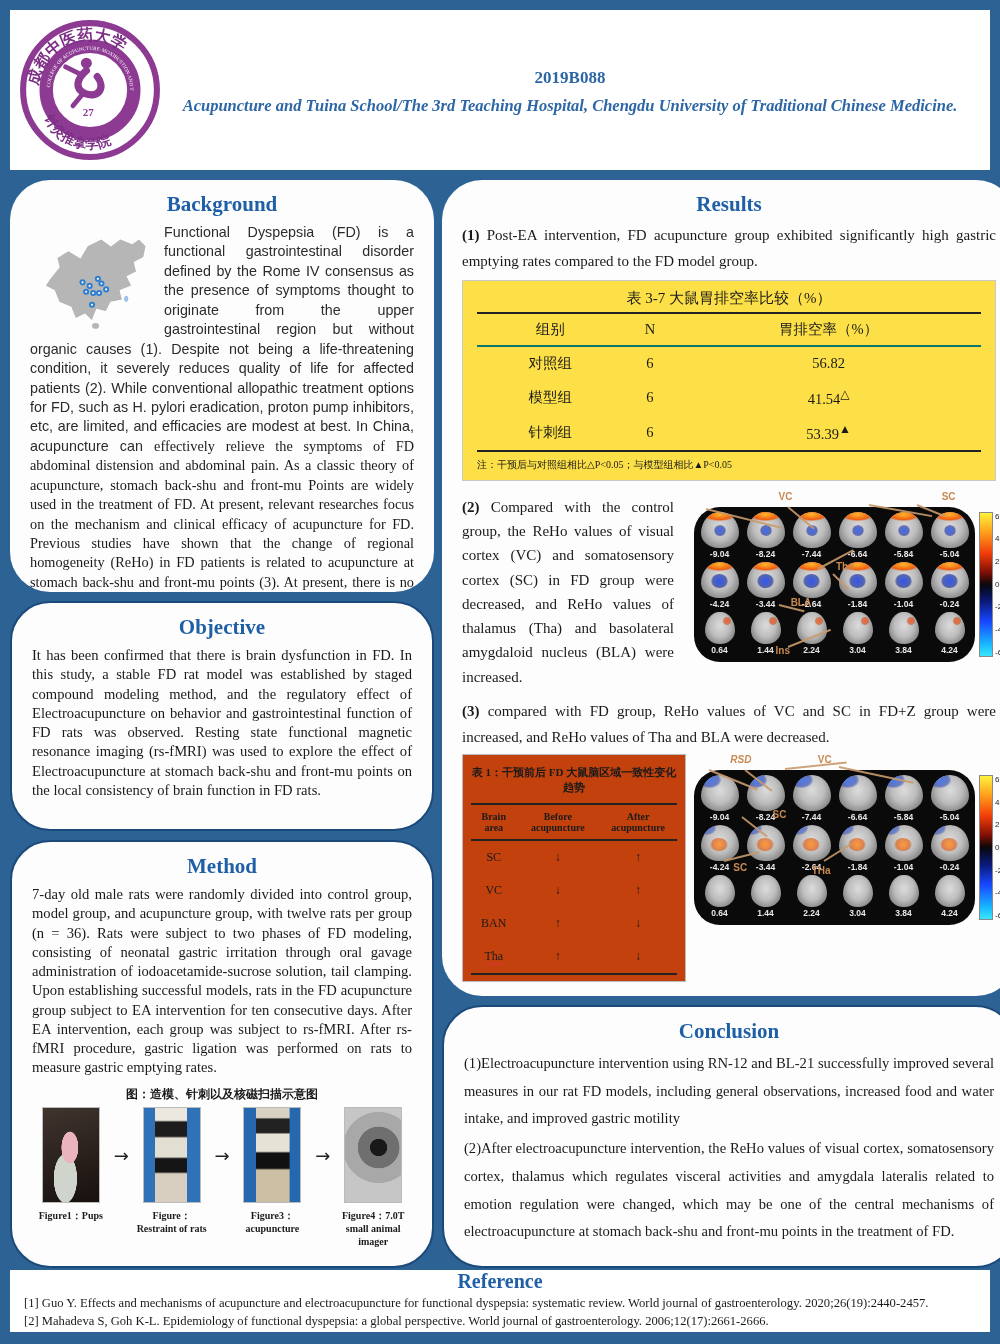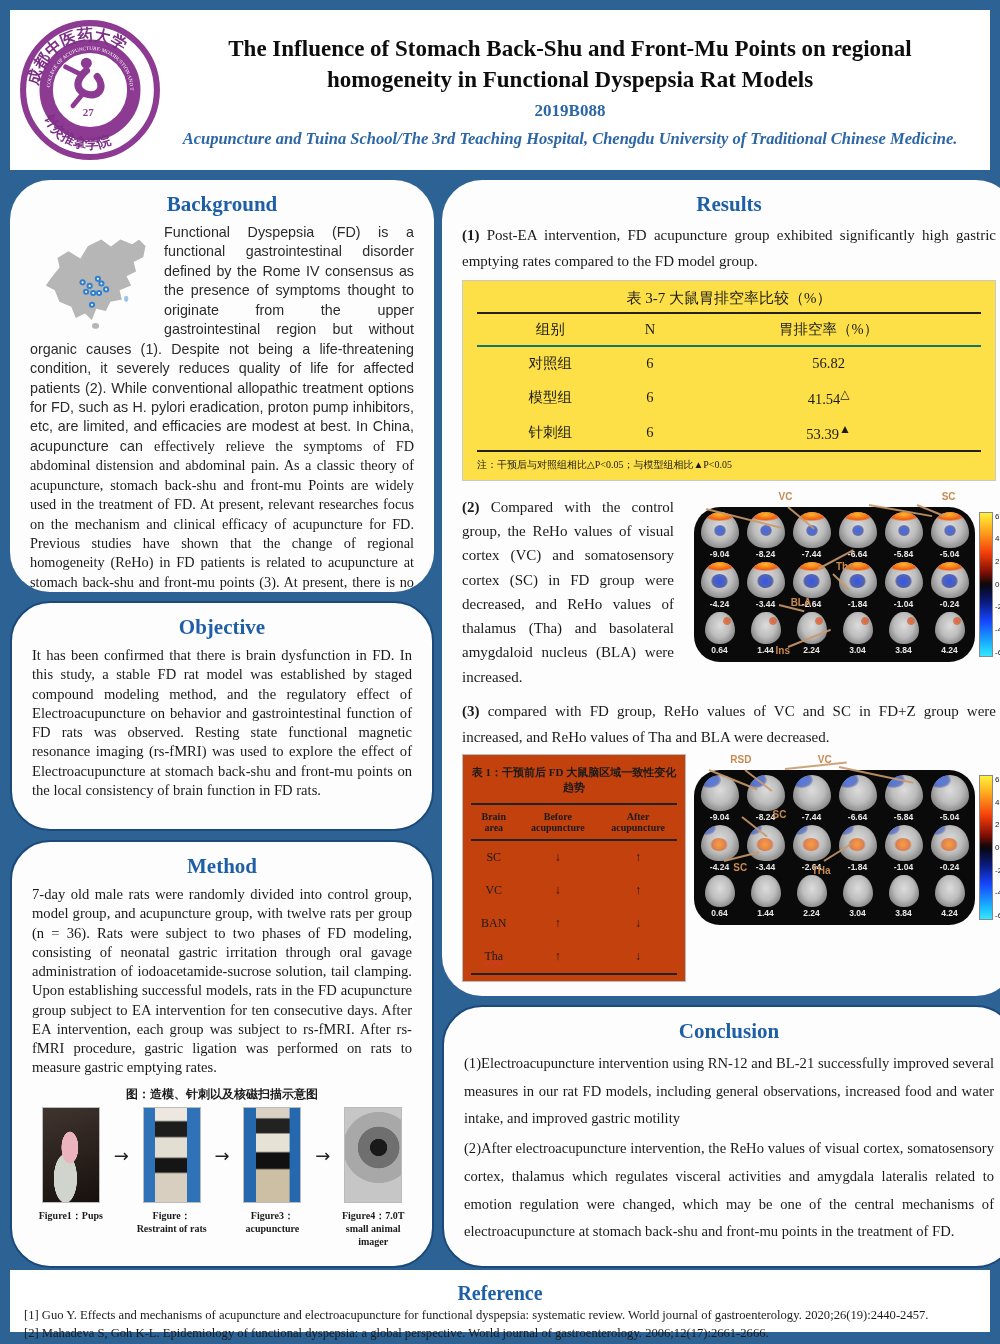--- a/index.html
+++ b/index.html
@@ -103,21 +103,21 @@
   .cbar{width:12px;border:1px solid #888;
         background:linear-gradient(to bottom,#fff23d 0%,#ffa91e 12%,#f23d0a 28%,#7a0d05 42%,#150808 49%,#080815 51%,#0a1a7a 62%,#1747ff 76%,#19b9ff 92%,#39e6ff 100%);}
   .cticks{display:flex;flex-direction:column;justify-content:space-between;font-family:"Liberation Sans","DejaVu Sans",sans-serif;font-size:8px;color:#222;}
   .rlabel{position:absolute;font-family:"Liberation Sans","DejaVu Sans",sans-serif;font-size:10px;font-weight:bold;color:#c98a52;z-index:3;}
   .aline{position:absolute;height:2px;background:#c8996b;transform-origin:left center;opacity:.9;z-index:2;}
 
   
   .conclusion-panel p{font-size:14.6px;line-height:1.9;text-align:justify;margin:2px 0;}
 
   
-  .reference{position:absolute;left:10px;right:10px;bottom:12px;height:62px;background:#ffffff;padding:12px 14px;box-sizing:border-box;}
+  .reference{position:absolute;left:10px;right:10px;bottom:12px;height:62px;background:#ffffff;padding:0 14px;box-sizing:border-box;}
   .reference h2{font-size:20px;font-weight:bold;color:#1e5fa6;text-align:center;margin:0;}
   .reference p{font-size:12.6px;margin:3px 0;}
 </style>
 </head>
 <body>
 
 <div class="poster">
 
   <div class="header">
     <div class="logo-wrap">
@@ -134,21 +134,20 @@
         <text font-size="11" font-weight="bold" fill="#7d2f86"><textPath href="#arcBot" startOffset="12%">针灸推拿学院</textPath></text>
         <text font-size="4.2" fill="#ffffff"><textPath href="#arcRing" startOffset="2%">COLLEGE OF ACUPUNCTURE·MOXIBUSTION AND TUINA</textPath></text>
         <circle cx="57" cy="38" r="4.5" fill="#8d3a93"></circle>
         <path d="M57,44 C49,51 47,59 56,63 C67,67 73,58 66,49" fill="none" stroke="#8d3a93" stroke-width="6" stroke-linecap="round"></path>
         <path d="M55,62 L46,73" stroke="#8d3a93" stroke-width="4" stroke-linecap="round"></path>
         <path d="M52,47 L40,41" stroke="#8d3a93" stroke-width="4" stroke-linecap="round"></path>
         <text x="54" y="81" font-size="9" font-weight="bold" fill="#8d3a93">27</text>
       </svg>
     </div>
     <div class="header-text">
-      <div class="main-title">The Influence of Stomach Back-Shu and Front-Mu Points on regional homogeneity in Functional Dyspepsia Rat Models</div>
       <div class="code">2019B088</div>
       <div class="affiliation">Acupuncture and Tuina School/The 3rd Teaching Hospital, Chengdu University of Traditional Chinese Medicine.</div>
     </div>
   </div>
 
   <div class="main">
 
     <div class="col-left">
       <section class="panel bg-panel">
         <h2>Background</h2>
@@ -480,21 +479,21 @@
                 <div class="cticks">
                   <span>6</span>
                   <span>4</span>
                   <span>2</span>
                   <span>0</span>
                   <span>-2</span>
                   <span>-4</span>
                   <span>-6</span>
                 </div>
               </div>
-              <span class="rlabel" style="left: 12%; top: 0%;">RSD</span>
+              <span class="rlabel" style="left: 12%; top: 0%; font-style: italic;">RSD</span>
               <span class="rlabel" style="left: 41%; top: 0%;">VC</span>
               <span class="rlabel" style="left: 26%; top: 32%;">SC</span>
               <span class="rlabel" style="left: 13%; top: 63%;">SC</span>
               <span class="rlabel" style="left: 39%; top: 65%;">THa</span>
               <div class="aline" style="left: 5%; top: 9%; width: 52px; transform: rotate(22deg);"></div>
               <div class="aline" style="left: 17%; top: 9%; width: 34px; transform: rotate(38deg);"></div>
               <div class="aline" style="left: 30%; top: 8%; width: 62px; transform: rotate(-6deg);"></div>
               <div class="aline" style="left: 48%; top: 7%; width: 76px; transform: rotate(12deg);"></div>
               <div class="aline" style="left: 16%; top: 36%; width: 32px; transform: rotate(38deg);"></div>
               <div class="aline" style="left: 10%; top: 62%; width: 36px; transform: rotate(-14deg);"></div>

